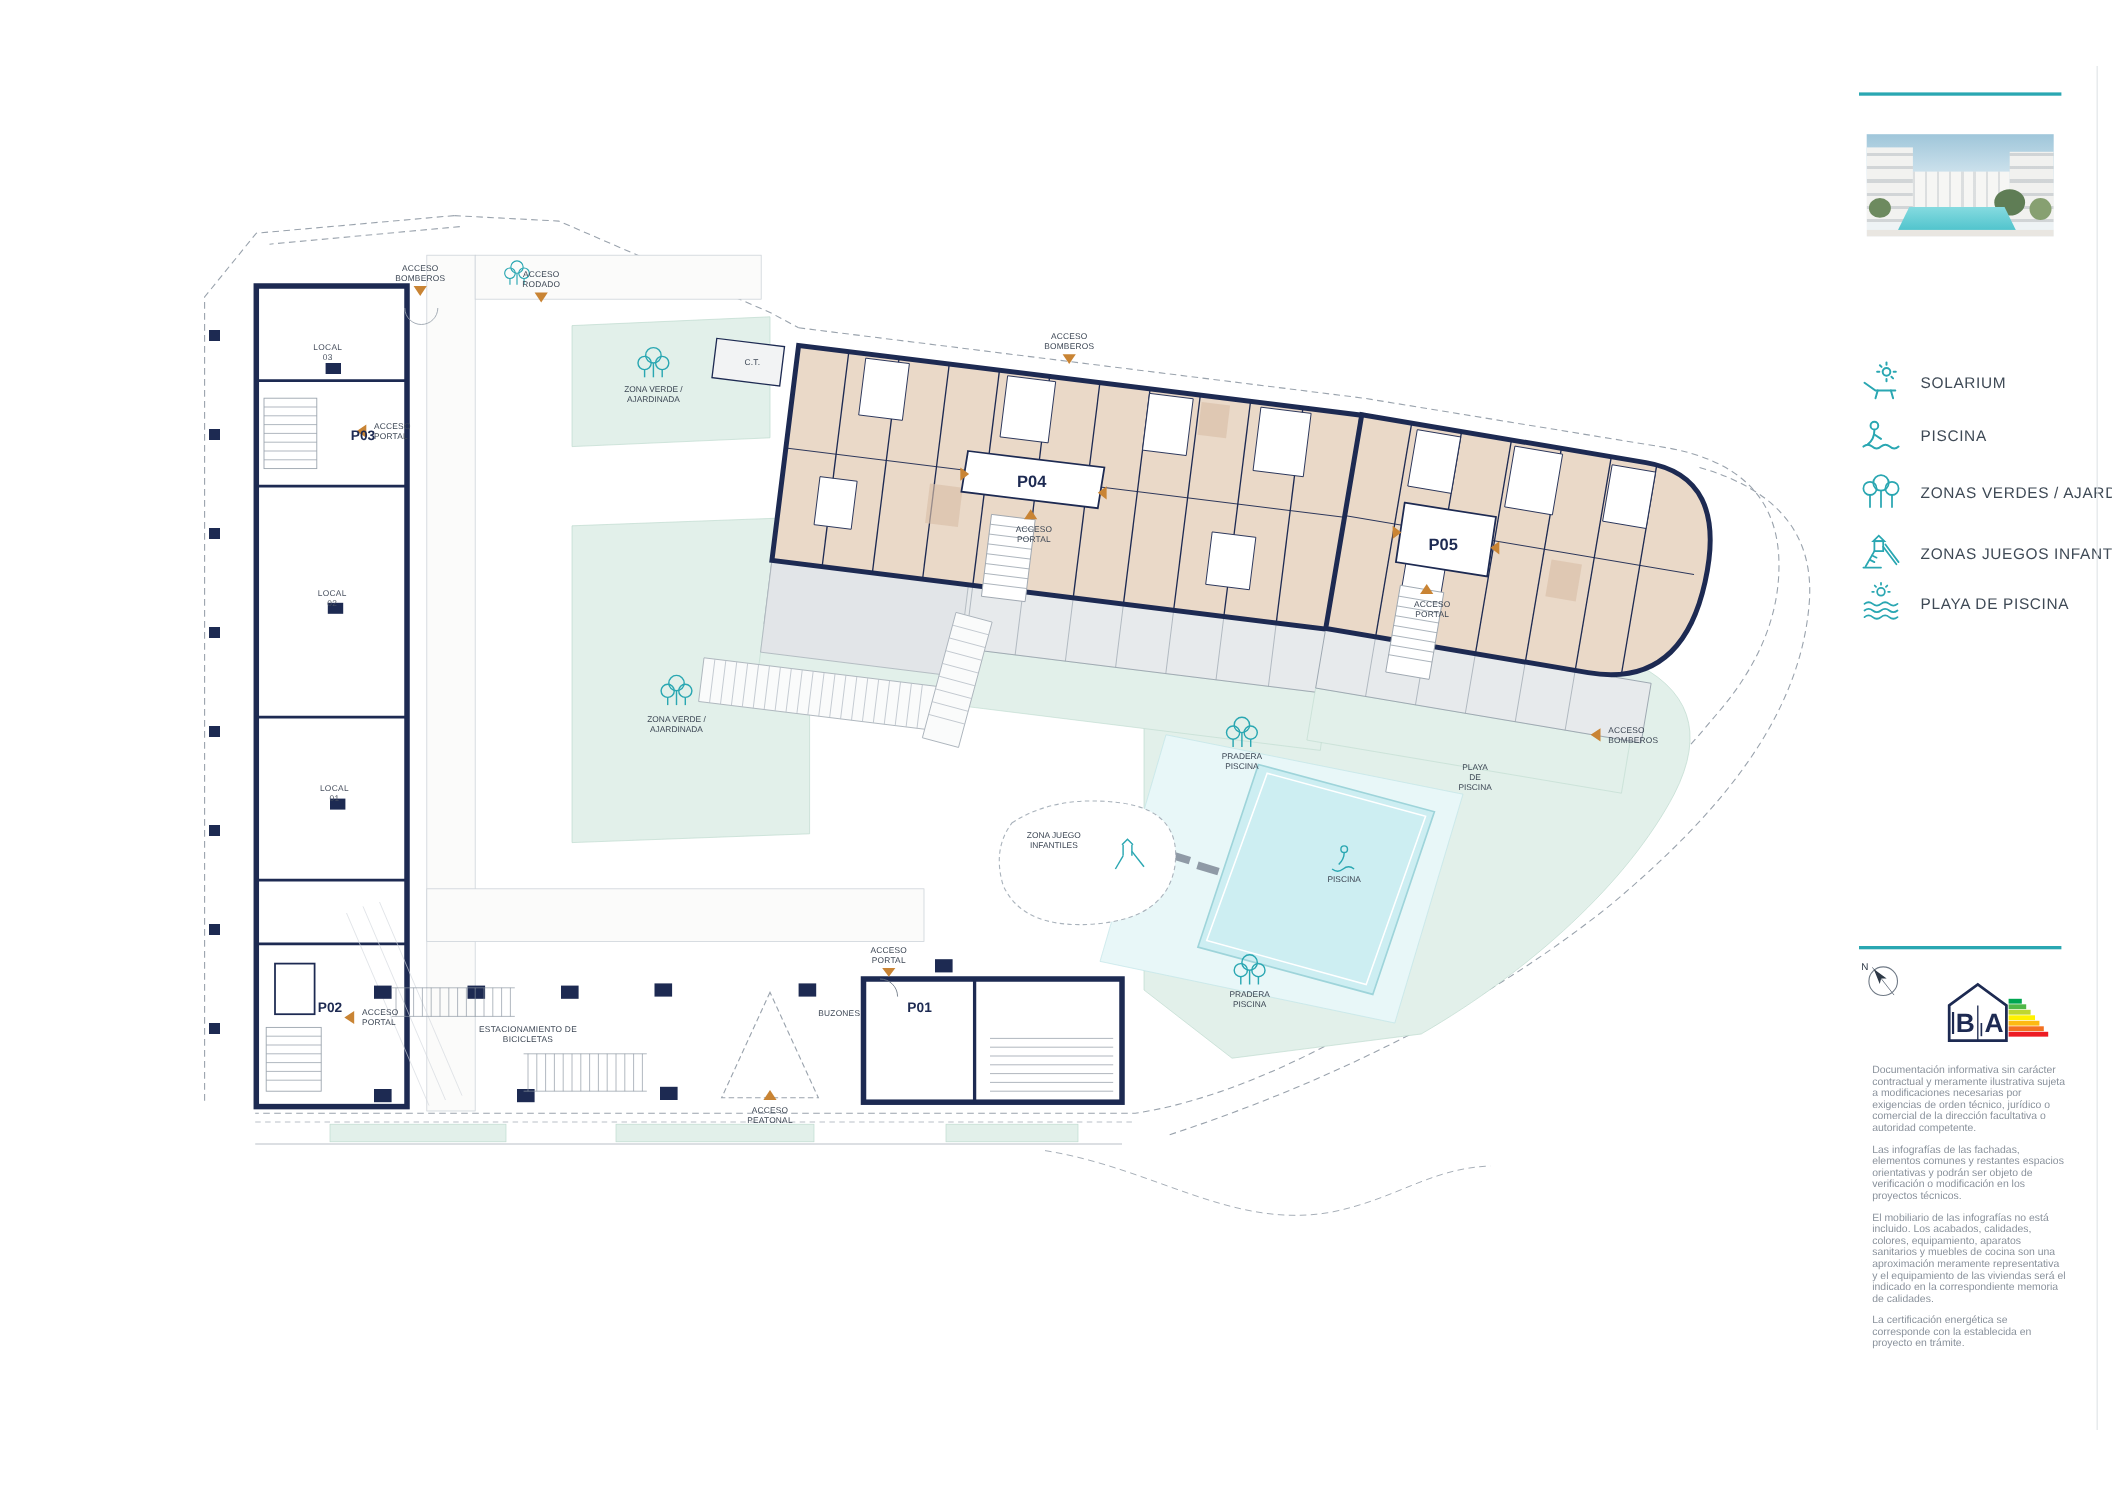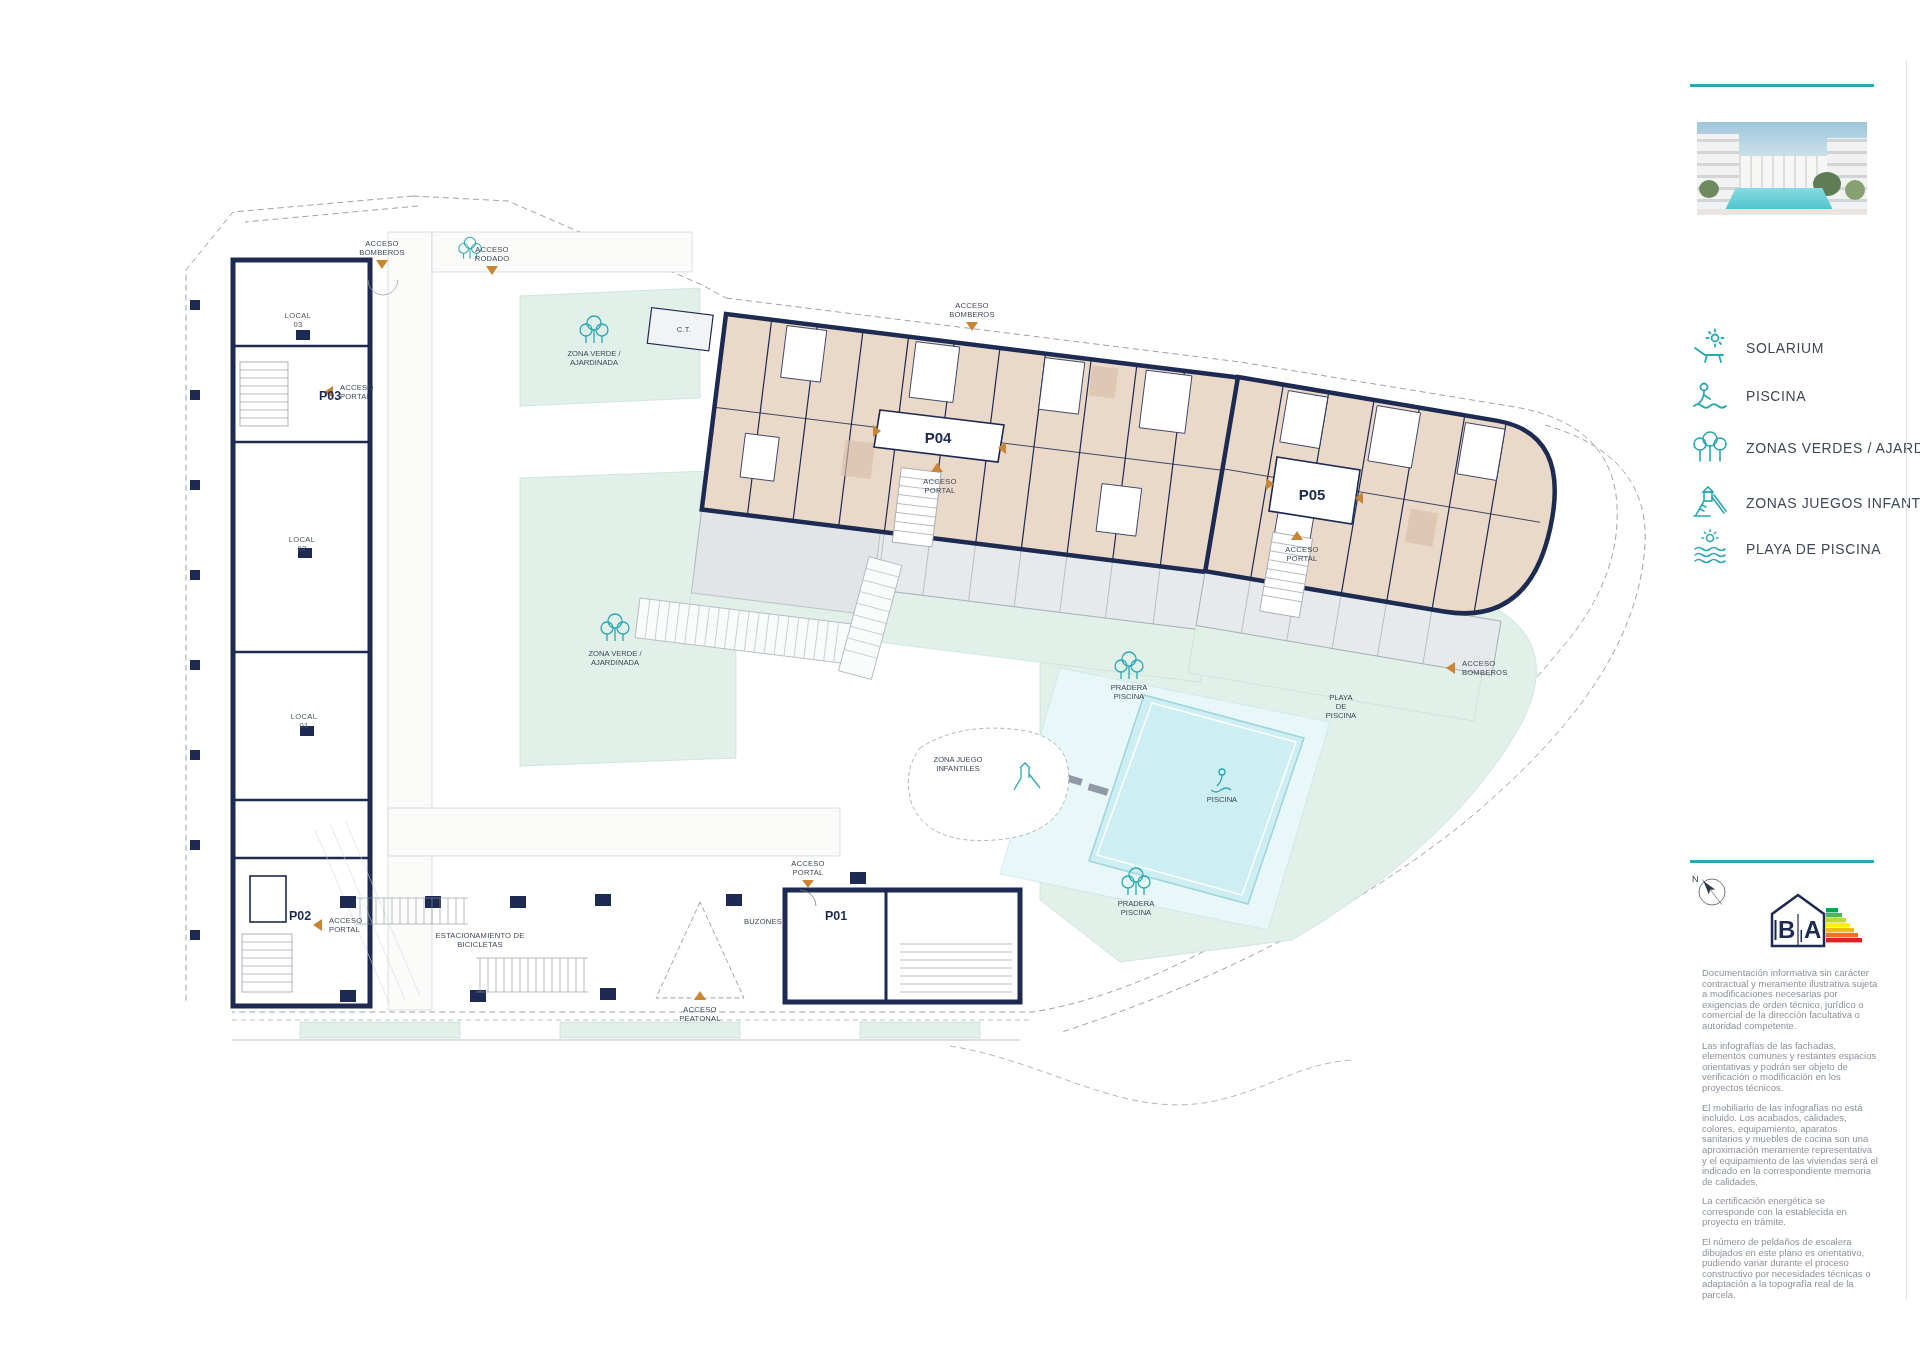--- a/index.html
+++ b/index.html
@@ -578,19 +578,18 @@
   </g>
   <rect x="10.5" y="30" width="2" height="20" fill="#1d2a52"></rect>
   <rect x="36.5" y="40" width="1.5" height="12" fill="#1d2a52"></rect>
 </svg>
 
 <div id="disclaimer">
   <p>Documentación informativa sin carácter contractual y meramente ilustrativa sujeta a modificaciones necesarias por exigencias de orden técnico, jurídico o comercial de la dirección facultativa o autoridad competente.</p>
   <p>Las infografías de las fachadas, elementos comunes y restantes espacios orientativas y podrán ser objeto de verificación o modificación en los proyectos técnicos.</p>
   <p>El mobiliario de las infografías no está incluido. Los acabados, calidades, colores, equipamiento, aparatos sanitarios y muebles de cocina son una aproximación meramente representativa y el equipamiento de las viviendas será el indicado en la correspondiente memoria de calidades.</p>
   <p>La certificación energética se corresponde con la establecida en proyecto en trámite.</p>
-  <p>El número de peldaños de escalera dibujados en este plano es orientativo, pudiendo variar durante el proceso constructivo por necesidades técnicas o adaptación a la topografía real de la parcela.</p>
 </div>
 
 <div id="version">V06</div>
 <div id="panel-edge"></div>
 
 </div>
 
 </body></html>

